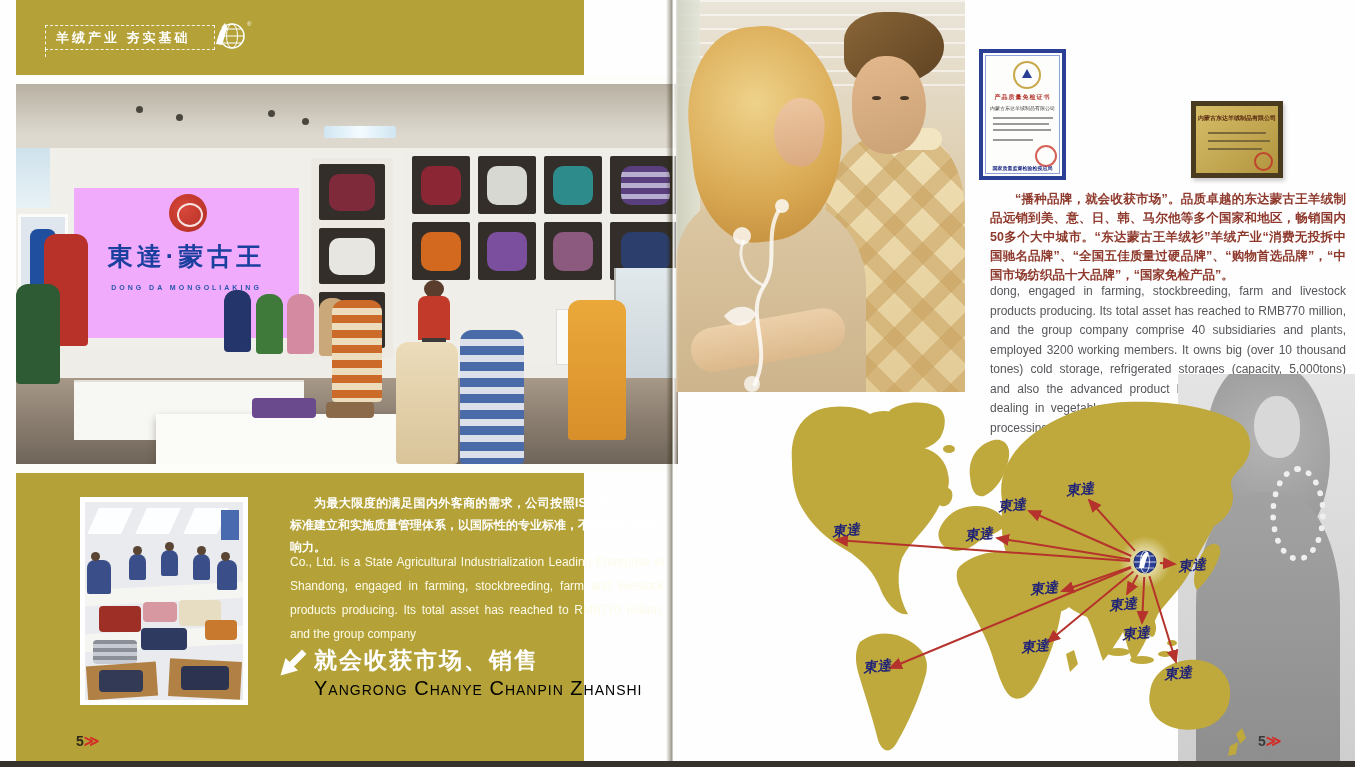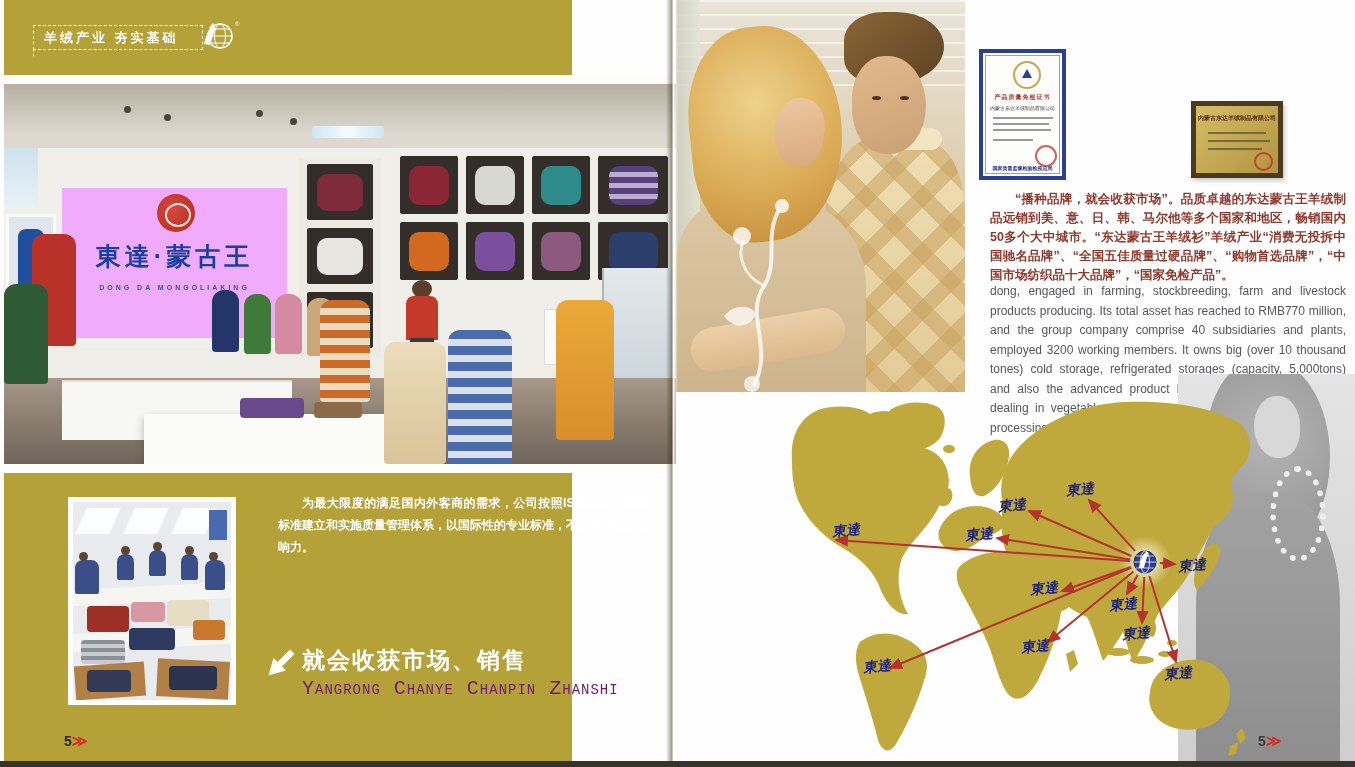--- a/index.html
+++ b/index.html
@@ -1,21 +1,21 @@
 <!DOCTYPE html>
 <html><head>
 <meta charset="utf-8">
 <style>
   html,body{margin:0;padding:0;background:#e8e8e8;}
   #canvas{position:relative;width:1355px;height:767px;overflow:hidden;background:#fefefe;
           font-family:"Liberation Sans",sans-serif;}
   .abs{position:absolute;}
 
   
-  .left-page{left:4px;top:0;width:568px;height:767px;background:#b4a238;}
+  .left-page{left:16px;top:0;width:568px;height:767px;background:#b4a238;}
   .slogan-box{left:29px;top:25px;width:158px;height:23px;border:1px dashed rgba(255,255,255,.9);
               color:#fff;font-size:13px;font-weight:bold;letter-spacing:3px;line-height:23px;
               padding-left:10px;white-space:nowrap;}
   .slogan-tick{left:29px;top:49px;width:1px;height:8px;border-left:1px dashed rgba(255,255,255,.9);}
   .hdr-logo{left:192px;top:18px;}
   .white-strip{left:0;width:672px;background:#fdfdfa;}
 
   
   .showroom{left:0;top:84px;width:672px;height:380px;background:#efede7;overflow:hidden;}
   .sr-ceiling{left:0;top:0;width:672px;height:64px;background:linear-gradient(180deg,#b7b0a2,#ded9cf 80%);}
@@ -57,21 +57,21 @@
   .fa-cab{position:absolute;right:4px;top:8px;width:18px;height:30px;background:#4a6ab0;}
   .fa-table{position:absolute;background:#f5f5f2;transform:rotate(-3deg);}
   .worker{position:absolute;width:17px;height:26px;border-radius:8px 8px 2px 2px;background:#3a4f8a;}
   .worker:before{content:"";position:absolute;left:4px;top:-8px;width:9px;height:9px;border-radius:50%;background:#5a4434;}
   .fa-box{position:absolute;background:#b08044;}
   .cn-para-left{left:274px;top:492px;width:372px;color:#ffffff;font-size:12px;font-weight:bold;
                 line-height:22px;text-align:justify;text-indent:2em;}
   .en-para-left{left:274px;top:550px;width:374px;color:#fdfbe9;font-size:12px;line-height:24px;text-align:justify;}
   .sec-arrow{left:262px;top:648px;}
   .sec-title-cn{left:298px;top:645px;color:#fff;font-size:23px;font-weight:bold;letter-spacing:2px;white-space:nowrap;}
-  .sec-title-en{left:298px;top:677px;color:#701a75;font-size:20px;font-family:Liberation Mono, monospace;
+  .sec-title-en{left:298px;top:677px;color:#000000;font-size:20px;font-family:Liberation Sans, sans-serif;
                 font-variant:small-caps;letter-spacing:1px;white-space:nowrap;}
   .page-num{font-size:14px;font-weight:bold;color:#2f2a18;}
   .chev{color:#d42b26;font-weight:bold;font-size:15px;letter-spacing:-2px;}
   .pn-left{left:60px;top:732px;}
   .pn-right{left:1258px;top:732px;color:#3a3a3a;}
 
   
   .gutter{left:666px;top:0;width:12px;height:767px;
           background:linear-gradient(90deg,rgba(40,35,10,0) 0%,rgba(40,35,10,.45) 48%,rgba(255,255,255,.9) 62%,rgba(0,0,0,0) 100%);}
 
@@ -294,20 +294,21 @@
         <div class="abs sr-stack" style="left:56px;top:126px;width:46px;height:22px;background:#2e3a60;"></div>
         <div class="abs sr-stack" style="left:8px;top:138px;width:44px;height:24px;background:repeating-linear-gradient(180deg,#8a8f98 0 4px,#c8ccd2 4px 8px);"></div>
         <div class="fa-box" style="left:2px;top:162px;width:70px;height:34px;transform:rotate(-4deg);"></div>
         <div class="fa-box" style="left:84px;top:158px;width:72px;height:38px;transform:rotate(3deg);"></div>
         <div class="abs sr-stack" style="left:14px;top:168px;width:44px;height:22px;background:#333a55;"></div>
         <div class="abs sr-stack" style="left:96px;top:164px;width:48px;height:24px;background:#2c3350;"></div>
       </div>
     </div>
 
     <div class="abs cn-para-left">为最大限度的满足国内外客商的需求，公司按照ISO9001：2000标准建立和实施质量管理体系，以国际性的专业标准，不断提升品牌影响力。</div>
+    <div class="abs en-para-left">Co., Ltd. is a State Agricultural Industrialization Leading Enterprise in Shandong, engaged in farming, stockbreeding, farm and livestock products producing. Its total asset has reached to RMB770 million, and the group company</div>
 
     <svg class="abs sec-arrow" width="30" height="30" viewBox="0 0 24 24">
       <path d="M21 3 L10 14" stroke="#fff" stroke-width="5" fill="none"></path>
       <path d="M2 22 L16 18 L6 8 Z" fill="#fff"></path>
     </svg>
     <div class="abs sec-title-cn">就会收获市场、销售</div>
     <div class="abs sec-title-en">Yangrong Chanye Chanpin Zhanshi</div>
 
     <div class="abs page-num pn-left"><span>5</span><span class="chev">≫</span></div>
   </div>

